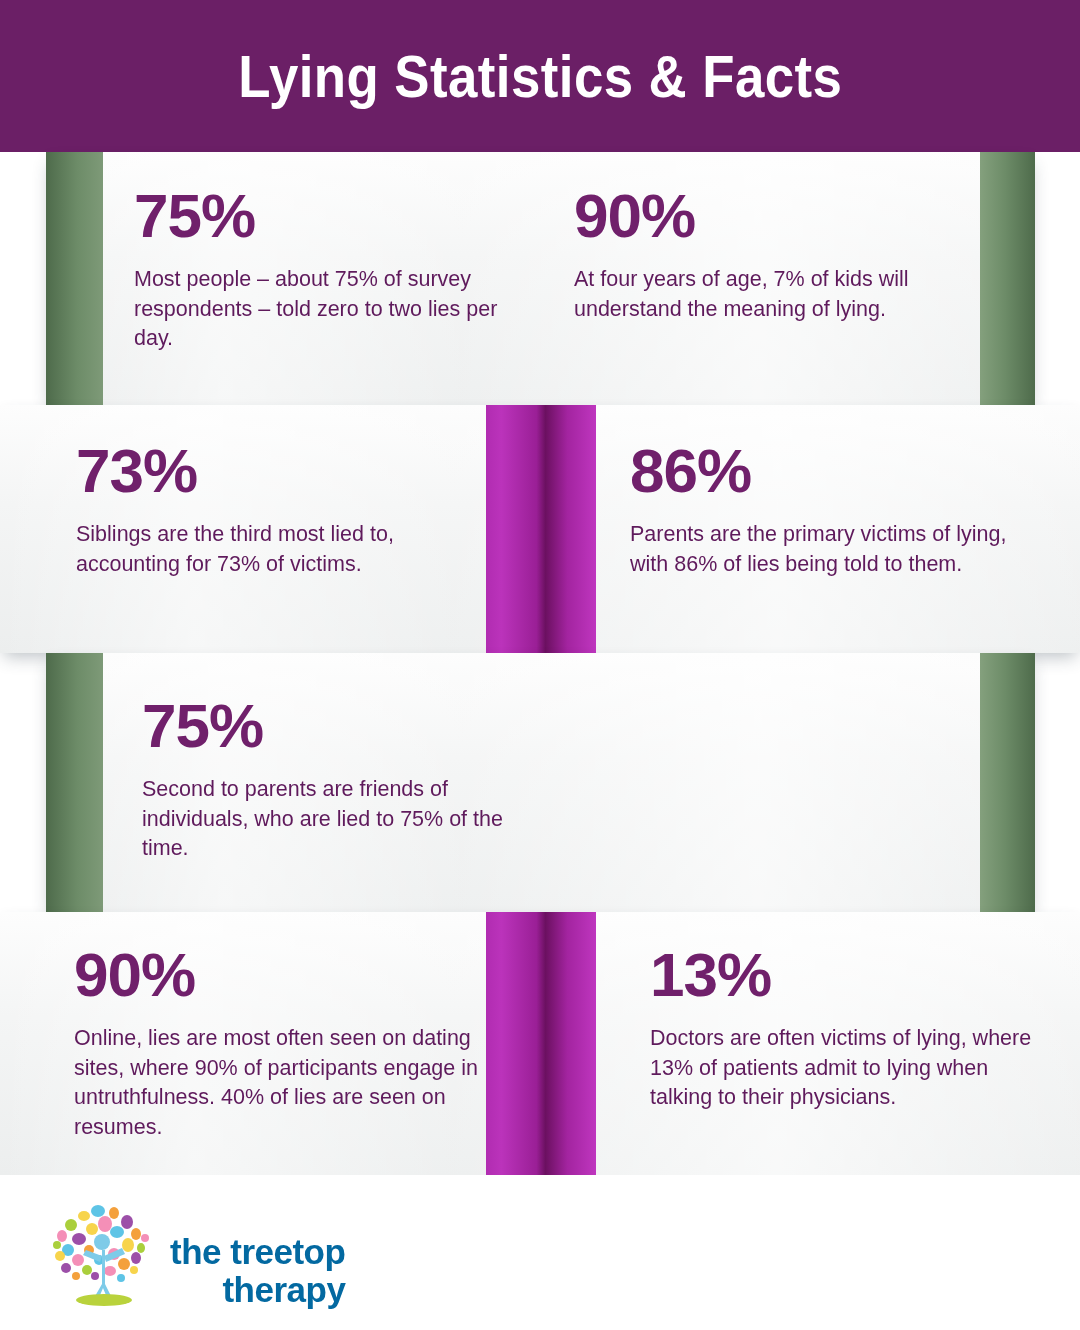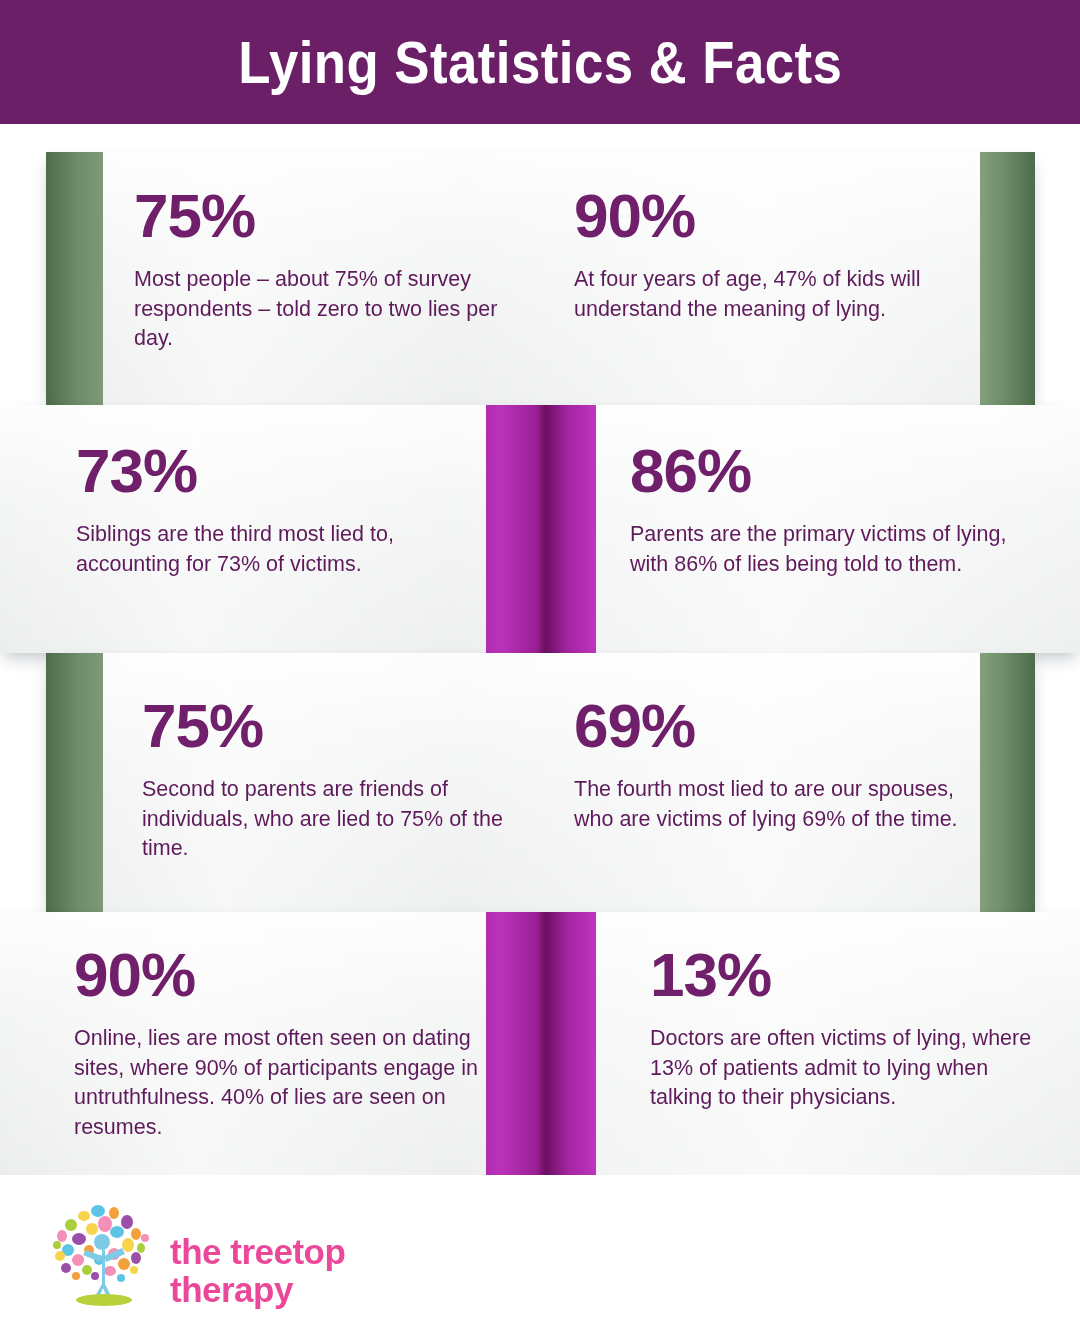--- a/index.html
+++ b/index.html
@@ -16,21 +16,21 @@
     position: relative;
     width: 1080px;
     height: 1330px;
     background: #ffffff;
   }
 
   
   .header {
     position: absolute;
     left: 0; top: 0;
-    width: 1080px; height: 124px;
+    width: 1080px; height: 152px;
     background: #6b1f66;
     display: flex;
     align-items: center;
     justify-content: center;
   }
   .header-title {
     color: #ffffff;
     font-family: "Liberation Sans Narrow", "Liberation Sans", sans-serif;
     font-size: 60px;
     font-weight: 700;
@@ -141,29 +141,29 @@
   }
   .logo-wrap {
     position: absolute;
     left: 48px; top: 22px;
     display: flex;
     align-items: center;
     gap: 14px;
   }
   .logo-mark { width: 108px; height: 110px; display: block; }
   .logo-words {
-    color: #ec4899;
+    color: #0369a1;
     font-family: "Liberation Sans", sans-serif;
     font-size: 35px;
     font-weight: 700;
     line-height: 1.08;
     letter-spacing: -0.5px;
     margin-top: 36px;
   }
-  .logo-words .l2 { display: block; text-align: left; }
+  .logo-words .l2 { display: block; text-align: right; }
   .site-url {
     position: absolute;
     right: 46px; top: 52px;
     color: #6b1f66;
     font-size: 37px;
     font-weight: 700;
     letter-spacing: -0.5px;
   }
 </style>
 </head>
@@ -181,21 +181,21 @@
     <div class="green-left"></div>
     <div class="green-right"></div>
 
     <div class="stat" id="stat1">
       <div class="stat-number">75%</div>
       <div class="stat-text"><span>Most people – </span><b>about 75%</b><span> of survey respondents – told zero to two lies per day.</span></div>
     </div>
 
     <div class="stat" id="stat2">
       <div class="stat-number">90%</div>
-      <div class="stat-text"><span>At four years of age, </span><b>47% of kids</b><span> will understand the meaning of lying.</span></div>
+      <div class="stat-text"><span>At four years of age, </span><b>7% of kids</b><span> will understand the meaning of lying.</span></div>
     </div>
   </div>
 
   <div class="row" id="row2">
     <div class="card-plate"></div>
     <div class="sheen"></div>
     <div class="magenta-divider"></div>
 
     <div class="stat" id="stat3">
       <div class="stat-number">73%</div>
@@ -212,24 +212,20 @@
     <div class="card-plate"></div>
     <div class="sheen"></div>
     <div class="green-left"></div>
     <div class="green-right"></div>
 
     <div class="stat" id="stat5">
       <div class="stat-number">75%</div>
       <div class="stat-text"><span>Second to parents are friends of individuals, who are lied to </span><b>75% of the time.</b></div>
     </div>
 
-    <div class="stat" id="stat6">
-      <div class="stat-number">69%</div>
-      <div class="stat-text"><span>The fourth most lied to are our spouses, who are victims of lying </span><b>69% of the time.</b></div>
-    </div>
   </div>
 
   <div class="row" id="row4">
     <div class="card-plate"></div>
     <div class="sheen"></div>
     <div class="magenta-divider"></div>
 
     <div class="stat" id="stat7">
       <div class="stat-number">90%</div>
       <div class="stat-text"><span>Online, lies are most often seen on dating sites, where </span><b>90% of participants</b><span> engage in untruthfulness. </span><b>40% of lies</b><span> are seen on resumes.</span></div>

